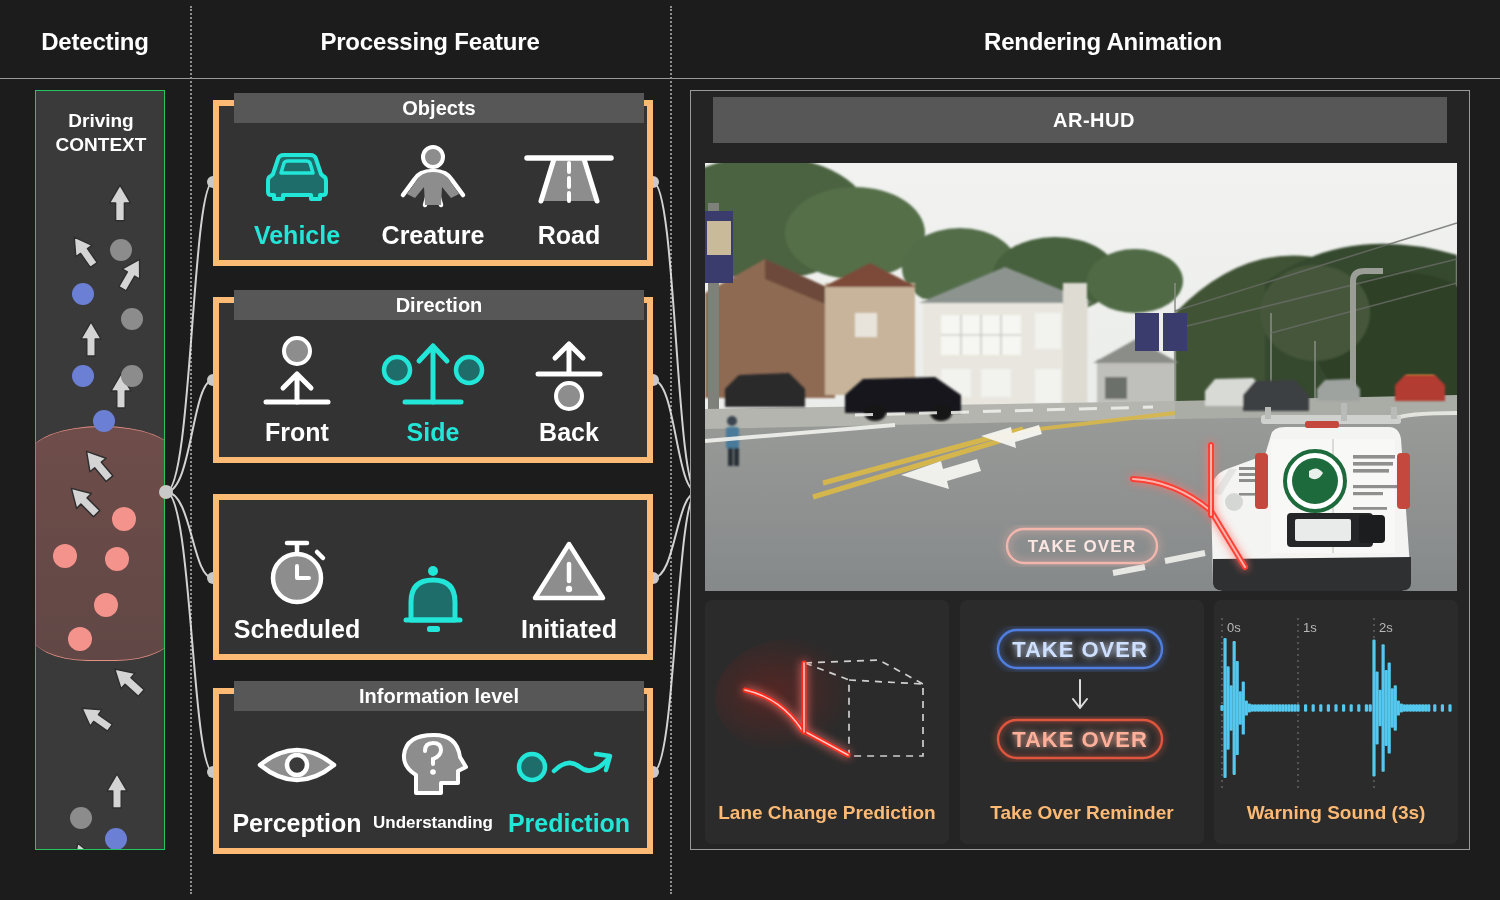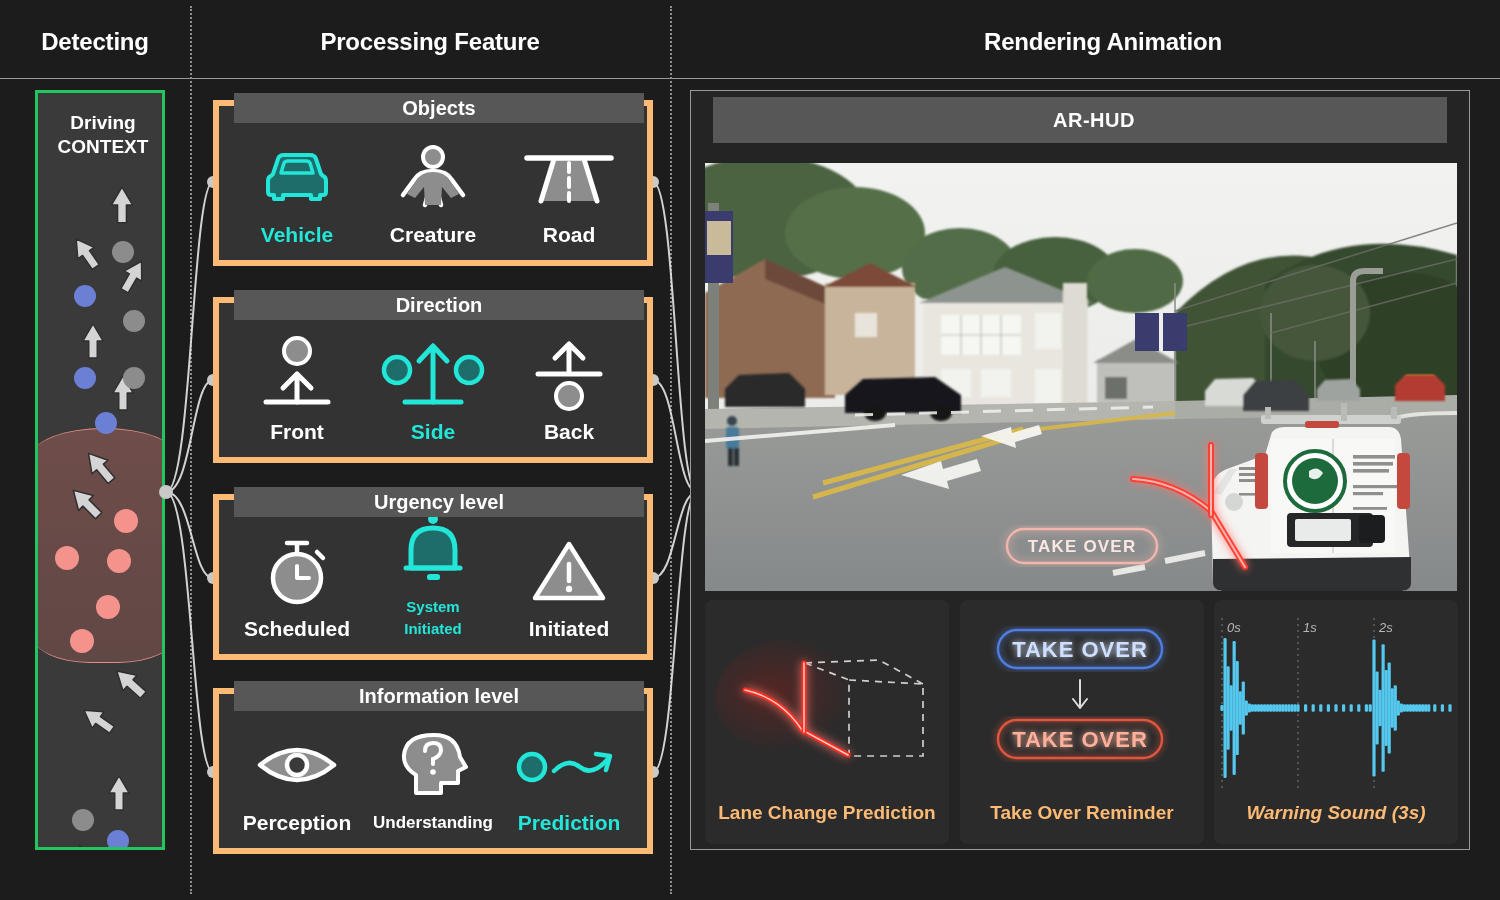--- a/index.html
+++ b/index.html
@@ -19,21 +19,21 @@
   }
   .hrule { position: absolute; left: 0; top: 78px; width: 1500px; height: 1px; background: #9a9a9a; }
   .vdot {
     position: absolute; top: 6px; width: 0px; height: 888px;
     border-left: 2px dotted #8f8f8f;
   }
 
   
   .ctx-panel {
     position: absolute; left: 35px; top: 90px; width: 130px; height: 760px;
-    background: #3a3a3a; border: 3px solid #22c55e;
+    background: #3a3a3a; border: 1px solid #22c55e;
     overflow: hidden;
   }
   .ctx-title {
     position: absolute; left: 0; top: 18px; width: 130px;
     text-align: center; color: #fff; font-size: 19px; font-weight: bold;
     line-height: 24px;
   }
   .ctx-band {
     position: absolute; left: -6px; top: 335px; width: 144px; height: 235px;
     background: linear-gradient(180deg, rgba(232,120,110,.30), rgba(232,120,110,.22));
@@ -51,21 +51,21 @@
     background: #575757;
     color: #fff; font-size: 20px; font-weight: bold; text-align: center;
     line-height: 30px;
   }
   .card-body {
     display: flex; justify-content: space-around; align-items: flex-end;
     padding: 34px 10px 14px 10px; height: 100%;
   }
   .opt { width: 135px; text-align: center; }
   .opt .ic { height: 78px; display: flex; align-items: center; justify-content: center; }
-  .opt .lb { margin-top: 8px; color: #ffffff; font-size: 21px; font-weight: bold; line-height: 22px; }
+  .opt .lb { margin-top: 8px; color: #ffffff; font-size: 25px; font-weight: bold; line-height: 22px; }
   .opt.on .lb { color: #22e6d8; }
   .opt .lb.sm { font-size: 17px; }
   .opt .lb.two { font-size: 15px; }
 
   
   .rp {
     position: absolute; left: 690px; top: 90px; width: 780px; height: 760px;
     border: 1px solid #9a9a9a; background: #242424;
   }
   .rp-hd {
@@ -236,45 +236,40 @@
             <path d="M12 38 L74 38" stroke="#ffffff" stroke-width="5" stroke-linecap="round"></path>
             <circle cx="43" cy="60" r="13" fill="#8d8d8d" stroke="#ffffff" stroke-width="4"></circle>
           </svg>
         </div>
         <div class="lb">Back</div>
       </div>
     </div>
   </div>
 
   <div class="card" style="top:494px;height:166px;">
-    <div class="card-hd">Urgency level</div>
     <div class="card-body">
       <div class="opt">
         <div class="ic">
           <svg width="76" height="70" viewBox="0 0 76 70">
             <circle cx="38" cy="42" r="24" fill="#8d8d8d" stroke="#ffffff" stroke-width="4.5"></circle>
             <path d="M28 7 L48 7 M38 7 L38 18" stroke="#ffffff" stroke-width="4.5" stroke-linecap="round"></path>
             <path d="M58 16 L64 22" stroke="#ffffff" stroke-width="4.5" stroke-linecap="round"></path>
             <path d="M38 42 L38 30 M38 42 L50 42" stroke="#ffffff" stroke-width="4" stroke-linecap="round" fill="none"></path>
           </svg>
         </div>
         <div class="lb">Scheduled</div>
       </div>
       <div class="opt on">
         <div class="ic">
           <svg width="72" height="74" viewBox="0 0 72 74">
             <circle cx="36" cy="7" r="5" fill="#22e6d8"></circle>
             <path d="M14 56 L14 38 Q14 16 36 16 Q58 16 58 38 L58 56 Z" fill="#1e6d6b" stroke="#22e6d8" stroke-width="5" stroke-linejoin="round"></path>
             <path d="M9 56 L63 56" stroke="#22e6d8" stroke-width="5" stroke-linecap="round"></path>
             <rect x="30" y="62" width="13" height="6" rx="2.5" fill="#22e6d8"></rect>
           </svg>
-        </div>
-        <div class="lb two">
-          <div>System</div>
-          <div>Initiated</div>
         </div>
       </div>
       <div class="opt">
         <div class="ic">
           <svg width="80" height="70" viewBox="0 0 80 70">
             <path d="M40 8 L74 62 L6 62 Z" fill="#8d8d8d" stroke="#ffffff" stroke-width="4.5" stroke-linejoin="round"></path>
             <path d="M40 28 L40 45" stroke="#ffffff" stroke-width="4.5" stroke-linecap="round"></path>
             <circle cx="40" cy="53" r="3.2" fill="#ffffff"></circle>
           </svg>
         </div>
@@ -567,21 +562,21 @@
       <path d="M120 80 L120 108 M120 108 L113 99 M120 108 L127 99" stroke="#dcdcdc" stroke-width="2" fill="none" stroke-linecap="round"></path>
 
       <g filter="url(#gr)">
         <rect x="38" y="120" width="164" height="38" rx="19" fill="none" stroke="#e0553c" stroke-width="2.4"></rect>
       </g>
       <text x="120" y="147" text-anchor="middle" font-family="Liberation Sans, sans-serif" font-size="22" font-weight="bold" fill="#ffb09a" letter-spacing="1" filter="url(#gr)">TAKE OVER</text>
     </svg>
     <div class="cap">Take Over Reminder</div>
   </div>
 
-  <div class="bcard" style="left:1214px;font-style:italic;">
+  <div class="bcard" style="left:1214px;">
     <svg id="wave-svg" width="244" height="200" viewBox="0 0 244 200" style="position:absolute;left:0;top:0;">
         <line x1="8" y1="18" x2="8" y2="190" stroke="#9a9a9a" stroke-width="1" stroke-dasharray="2 4" opacity=".75"></line>
         <text x="13" y="32" font-family="Liberation Sans, sans-serif" font-size="13" fill="#b8b8b8">0s</text>
         <line x1="84" y1="18" x2="84" y2="190" stroke="#9a9a9a" stroke-width="1" stroke-dasharray="2 4" opacity=".75"></line>
         <text x="89" y="32" font-family="Liberation Sans, sans-serif" font-size="13" fill="#b8b8b8">1s</text>
         <line x1="160" y1="18" x2="160" y2="190" stroke="#9a9a9a" stroke-width="1" stroke-dasharray="2 4" opacity=".75"></line>
         <text x="165" y="32" font-family="Liberation Sans, sans-serif" font-size="13" fill="#b8b8b8">2s</text>
         <rect x="6.4" y="104.96" width="3.2" height="6.08" rx="1.2" fill="#54c8ee"></rect>
         <rect x="9.44" y="38.08" width="3.2" height="139.84" rx="1.2" fill="#54c8ee"></rect>
         <rect x="12.48" y="66.19999999999999" width="3.2" height="83.60000000000001" rx="1.2" fill="#54c8ee"></rect>

